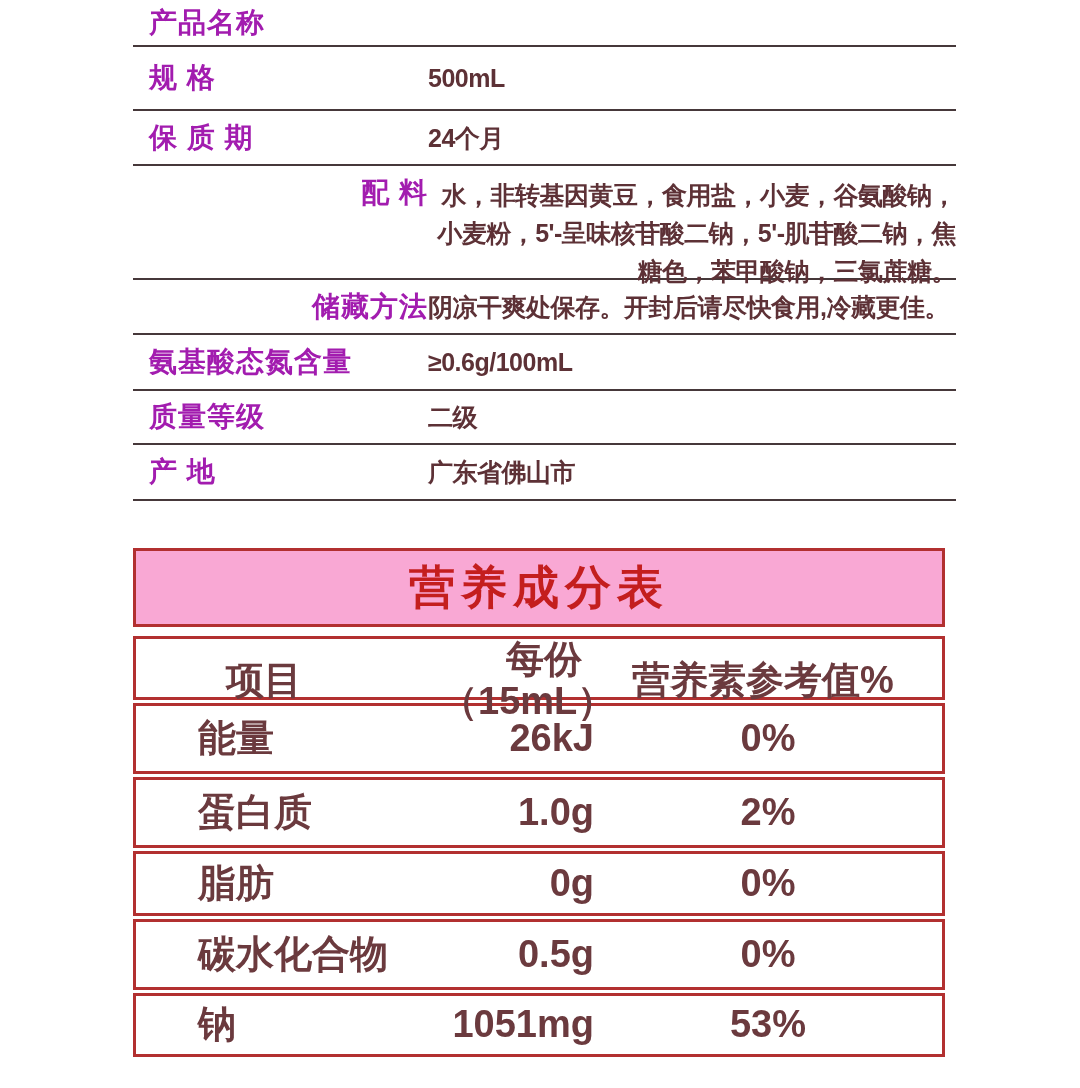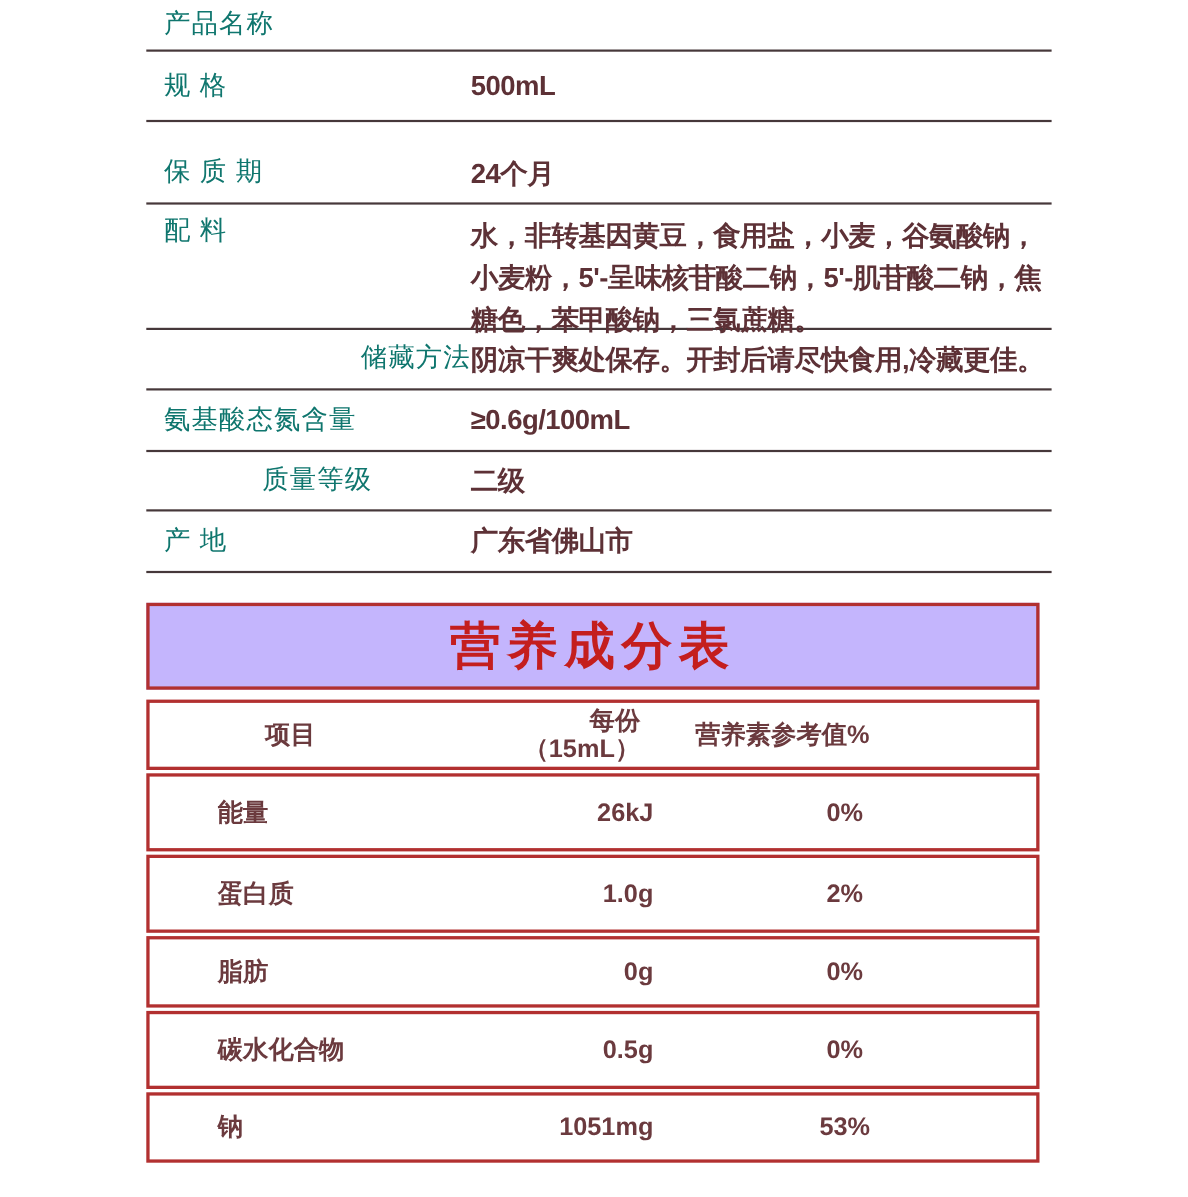--- a/index.html
+++ b/index.html
@@ -9,24 +9,24 @@
     position:relative; width:1080px; height:1088px; background:#ffffff;
     overflow:hidden;
   }
 
   
   #product-table { position:absolute; left:133px; top:0; width:823px; }
   .spec-row {
     display:flex; align-items:center;
     border-bottom:2px solid #46383a;
   }
-  .spec-row.top-align { align-items:flex-start; }
+  .spec-row.top-align { align-items:flex-start;text-align:right; }
   .spec-label {
     width:295px; padding-left:16px; flex:0 0 295px;
-    font-size:24px; font-weight:400; color:#0f766e; letter-spacing:1px;
+    font-size:28px; font-weight:700; color:#a21caf; letter-spacing:1px;
     line-height:1.2;
   }
   .spec-value {
     flex:1; font-size:25px; font-weight:600; color:#5d3136;
     letter-spacing:-0.5px; line-height:38px;
     display:flex; align-items:center;
   }
   .spec-row.top-align .spec-label,
   .spec-row.top-align .spec-value { padding-top:10px; }
   .spec-row.top-align .spec-value { display:block; }
@@ -41,33 +41,33 @@
   }
   .mosaic.m2 {
     background:
       conic-gradient(#e6dcdb 90deg, #c2a09f 90deg 180deg, #d8c6c5 180deg 270deg, #b18a89 270deg);
     background-size:20px 20px;
   }
 
   
   #nutrition-title {
     position:absolute; left:133px; top:548px; width:812px; height:79px;
-    border:3px solid #b23030; background:#c4b5fd;
+    border:3px solid #b23030; background:#f9a8d4;
     display:flex; align-items:center; justify-content:center;
   }
   #nutrition-title .t {
     font-size:46px; font-weight:700; color:#c41e1e; letter-spacing:6px;
   }
 
   #nutrition-table { position:absolute; left:133px; top:636px; width:812px; }
   .nut-row {
     border:3px solid #b23030; background:#ffffff; margin-bottom:3px;
     display:grid; grid-template-columns:288px 208px 272px; align-items:center;
   }
-  .nut-cell { font-size:23px; font-weight:600; color:#6b3a3e; line-height:1.1; }
+  .nut-cell { font-size:38px; font-weight:600; color:#6b3a3e; line-height:1.1; }
   .nut-c1 { padding-left:62px; text-align:left; }
   .nut-c2 { text-align:right; padding-right:38px; }
   .nut-c3 { text-align:center; }
   .nut-row.header .nut-c1 { padding-left:0; padding-right:32px; text-align:center; }
   .nut-row.header .nut-c2 { padding-right:50px;margin-left:16px; }
   .nut-row.header .nut-c3 { text-align:left; }
 </style>
 </head>
 <body>
 
@@ -77,41 +77,41 @@
 
     <div class="spec-row" style="height:47px;">
       <div class="spec-label">产品名称</div>
     </div>
 
     <div class="spec-row" style="height:64px;">
       <div class="spec-label">规  格</div>
       <div class="spec-value">500mL</div>
     </div>
 
-    <div class="spec-row" style="height:55px;margin-top:20px;">
+    <div class="spec-row" style="height:55px;">
       <div class="spec-label">保 质 期</div>
       <div class="spec-value">24个月</div>
     </div>
 
     <div class="spec-row top-align" style="height:114px;">
       <div class="spec-label">配  料</div>
       <div class="spec-value">水，非转基因黄豆，食用盐，小麦，谷氨酸钠，小麦粉，5'-呈味核苷酸二钠，5'-肌苷酸二钠，焦糖色，苯甲酸钠，三氯蔗糖。</div>
     </div>
 
     <div class="spec-row" style="height:55px;text-align:right;">
       <div class="spec-label">储藏方法</div>
       <div class="spec-value">阴凉干爽处保存。开封后请尽快食用,冷藏更佳。</div>
     </div>
 
     <div class="spec-row" style="height:56px;">
       <div class="spec-label">氨基酸态氮含量</div>
       <div class="spec-value">≥0.6g/100mL</div>
     </div>
 
-    <div class="spec-row" style="height:54px;text-align:center;">
+    <div class="spec-row" style="height:54px;">
       <div class="spec-label">质量等级</div>
       <div class="spec-value">二级</div>
     </div>
 
     <div class="spec-row" style="height:56px;">
       <div class="spec-label">产  地</div>
       <div class="spec-value">广东省佛山市</div>
     </div>
 
   </div>

